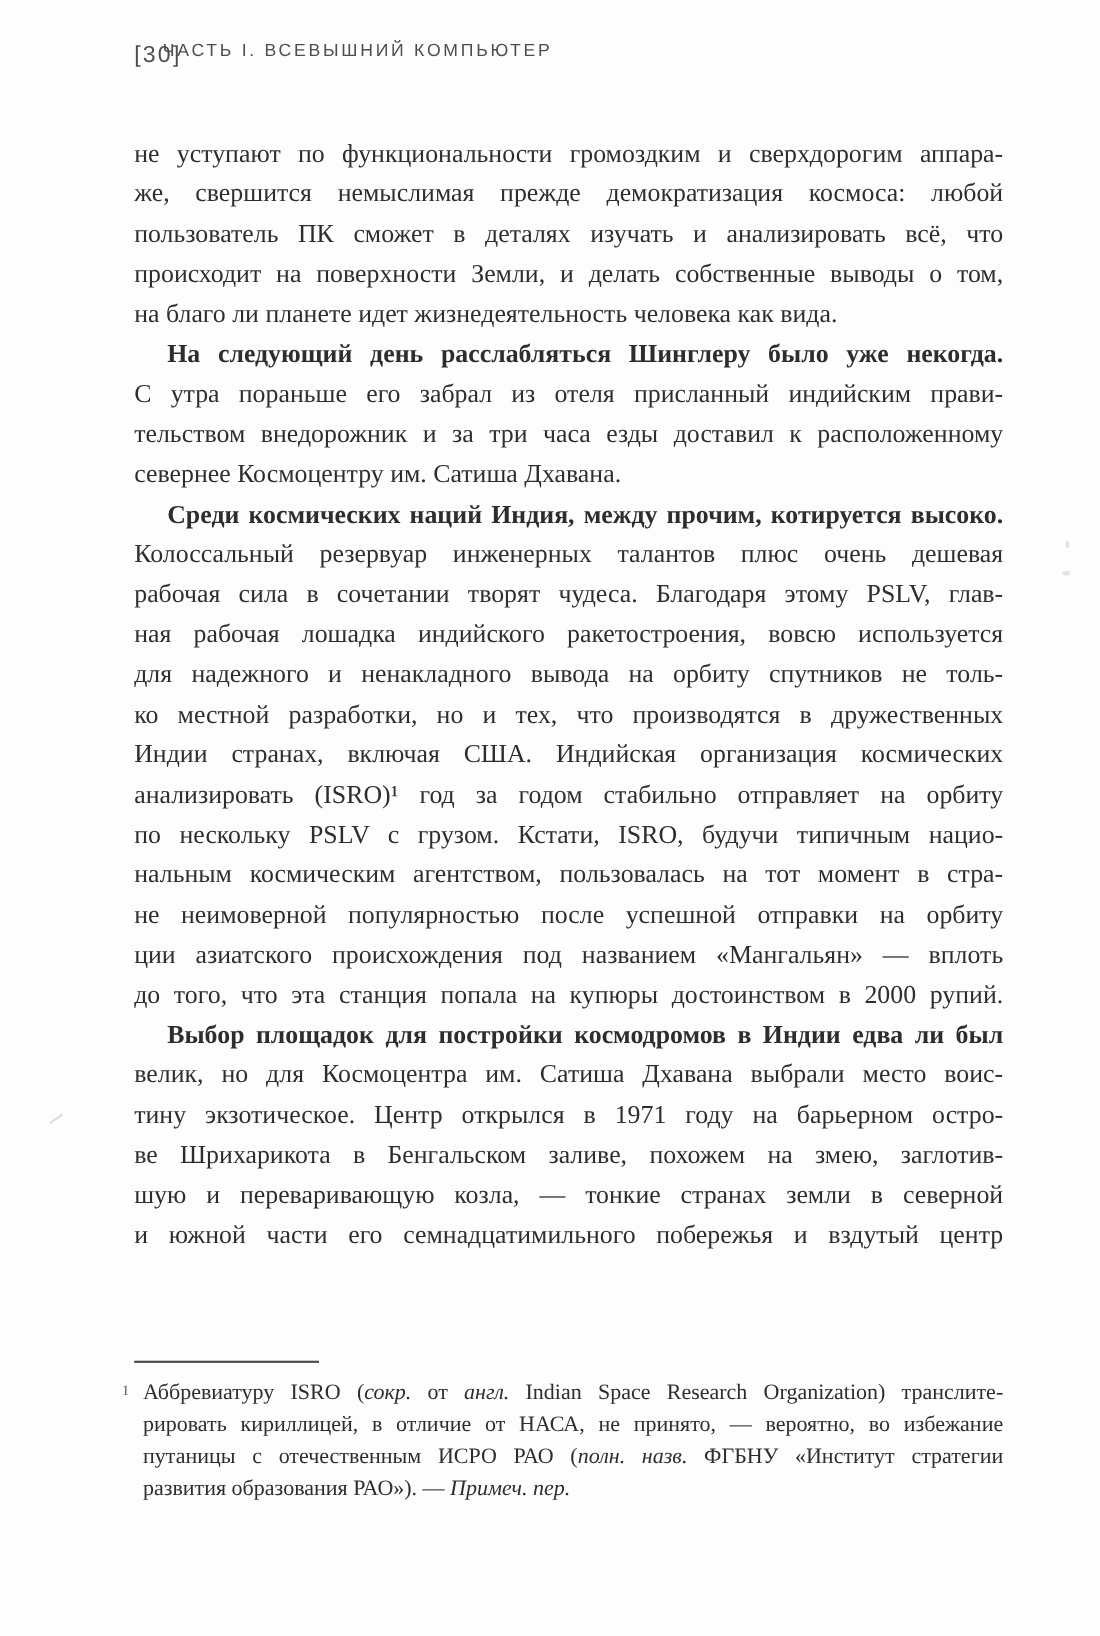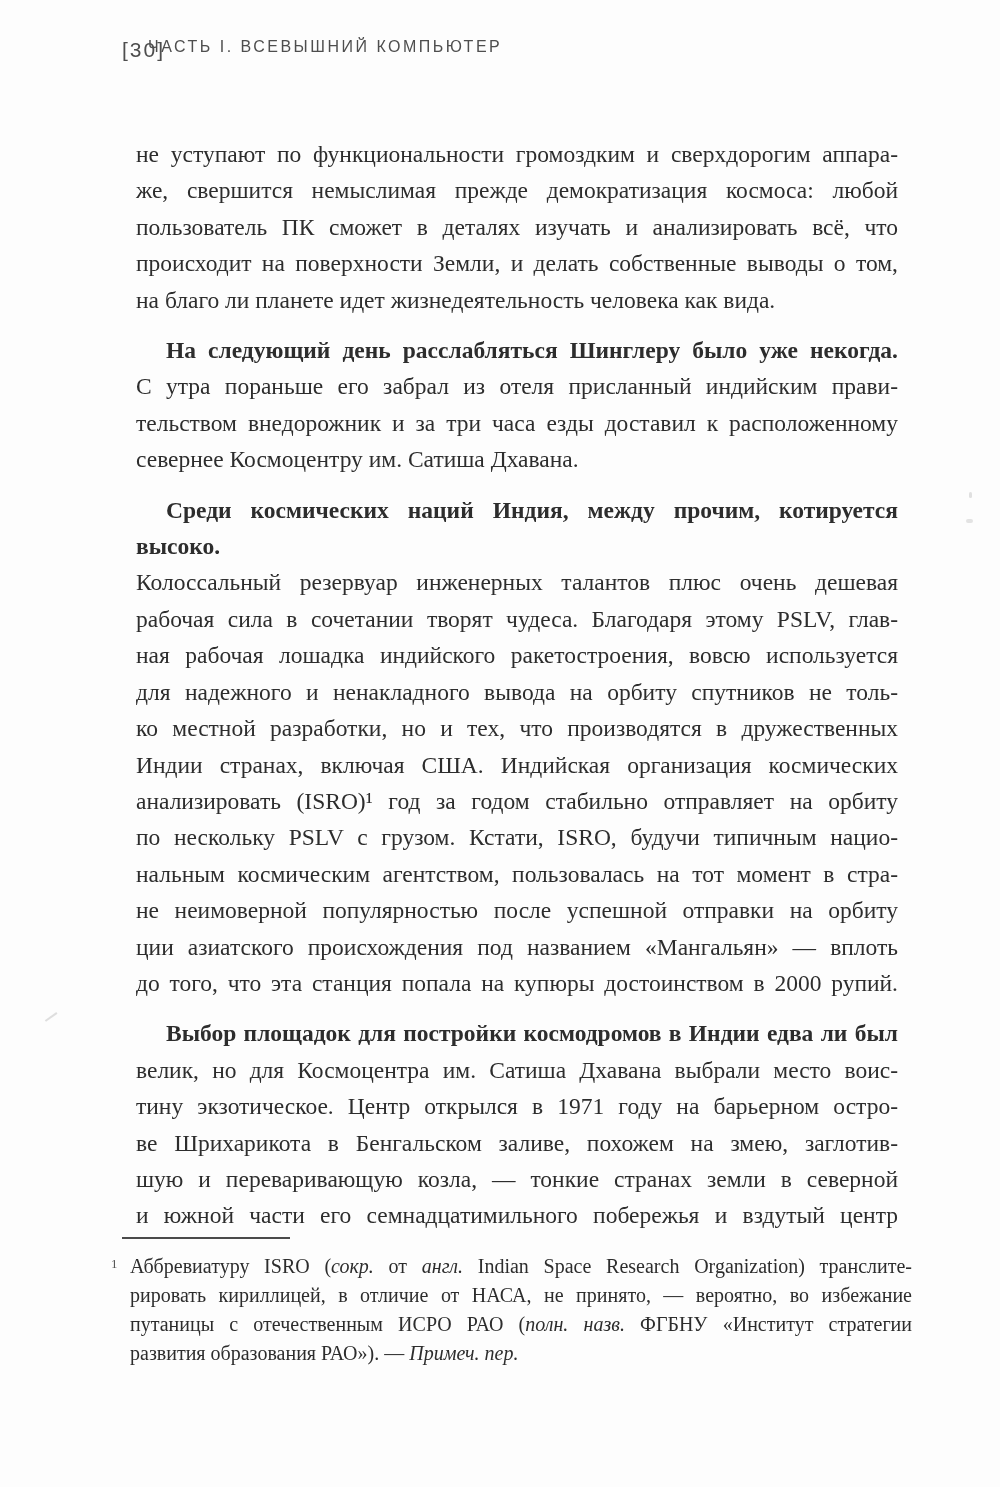--- a/index.html
+++ b/index.html
@@ -50,21 +50,21 @@
   
   .body-text {
     position: absolute;
     left: 122px;
     top: 122px;
     width: 790px;
     font-size: 23.5px;
     line-height: 36.4px;
     color: var(--ink, #2d2d2d);
   }
-  .paragraph { margin: 14px; }
+  .paragraph { margin: 0; }
   .paragraph.indent .line:first-child { text-indent: 30px; font-weight: bold; }
   .line {
     text-align: justify;
     text-align-last: left;
     -moz-text-align-last: left;
   }
   .line.flush {
     text-align-last: justify;
     -moz-text-align-last: justify;
   }

